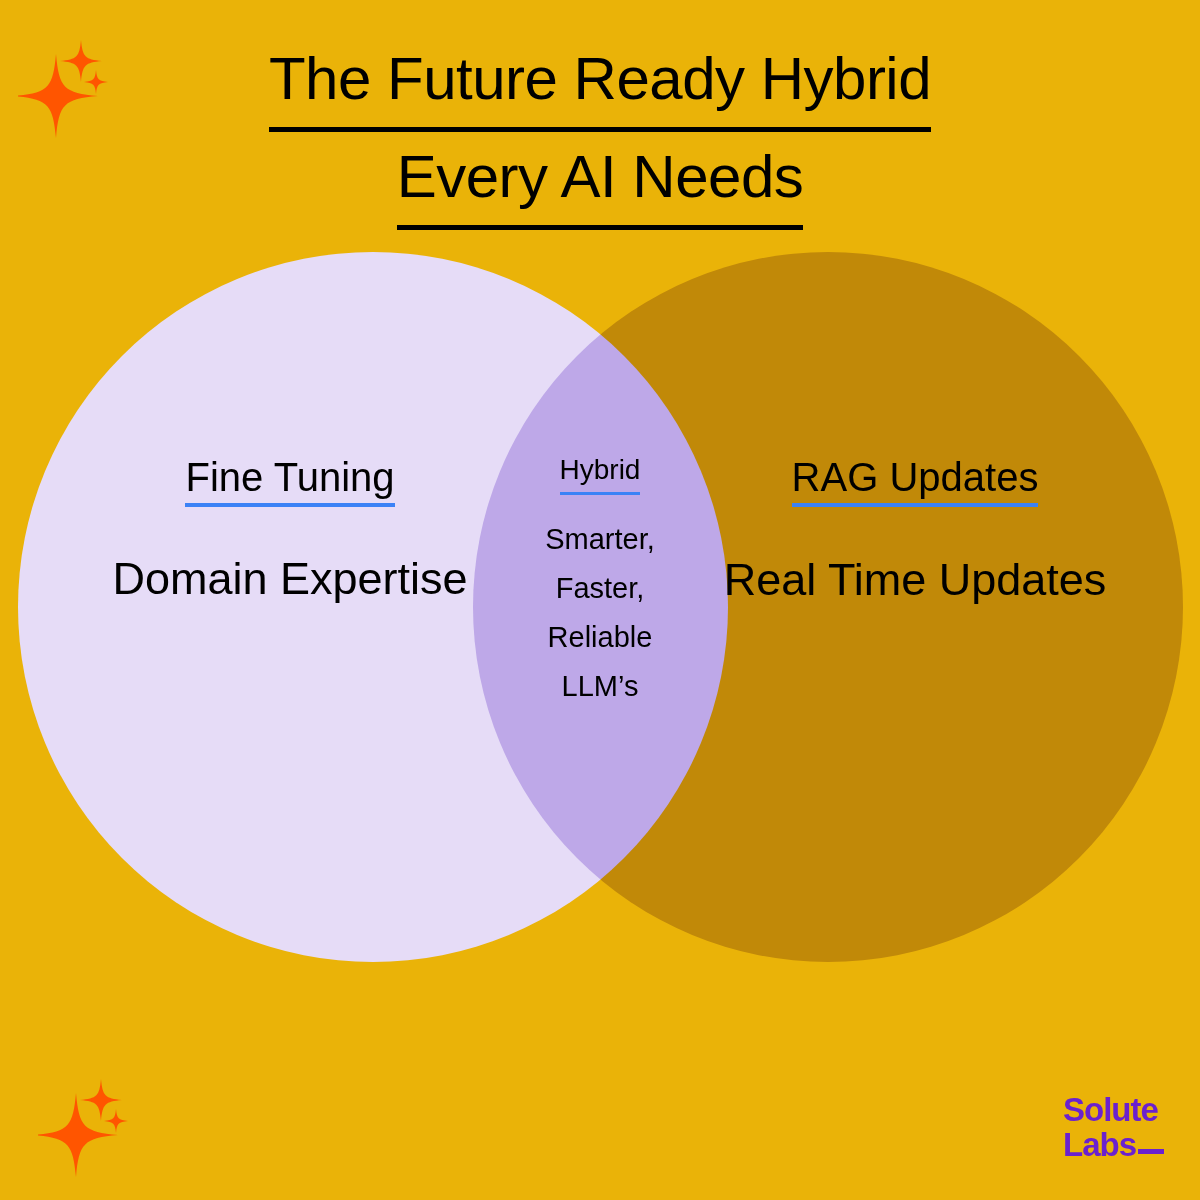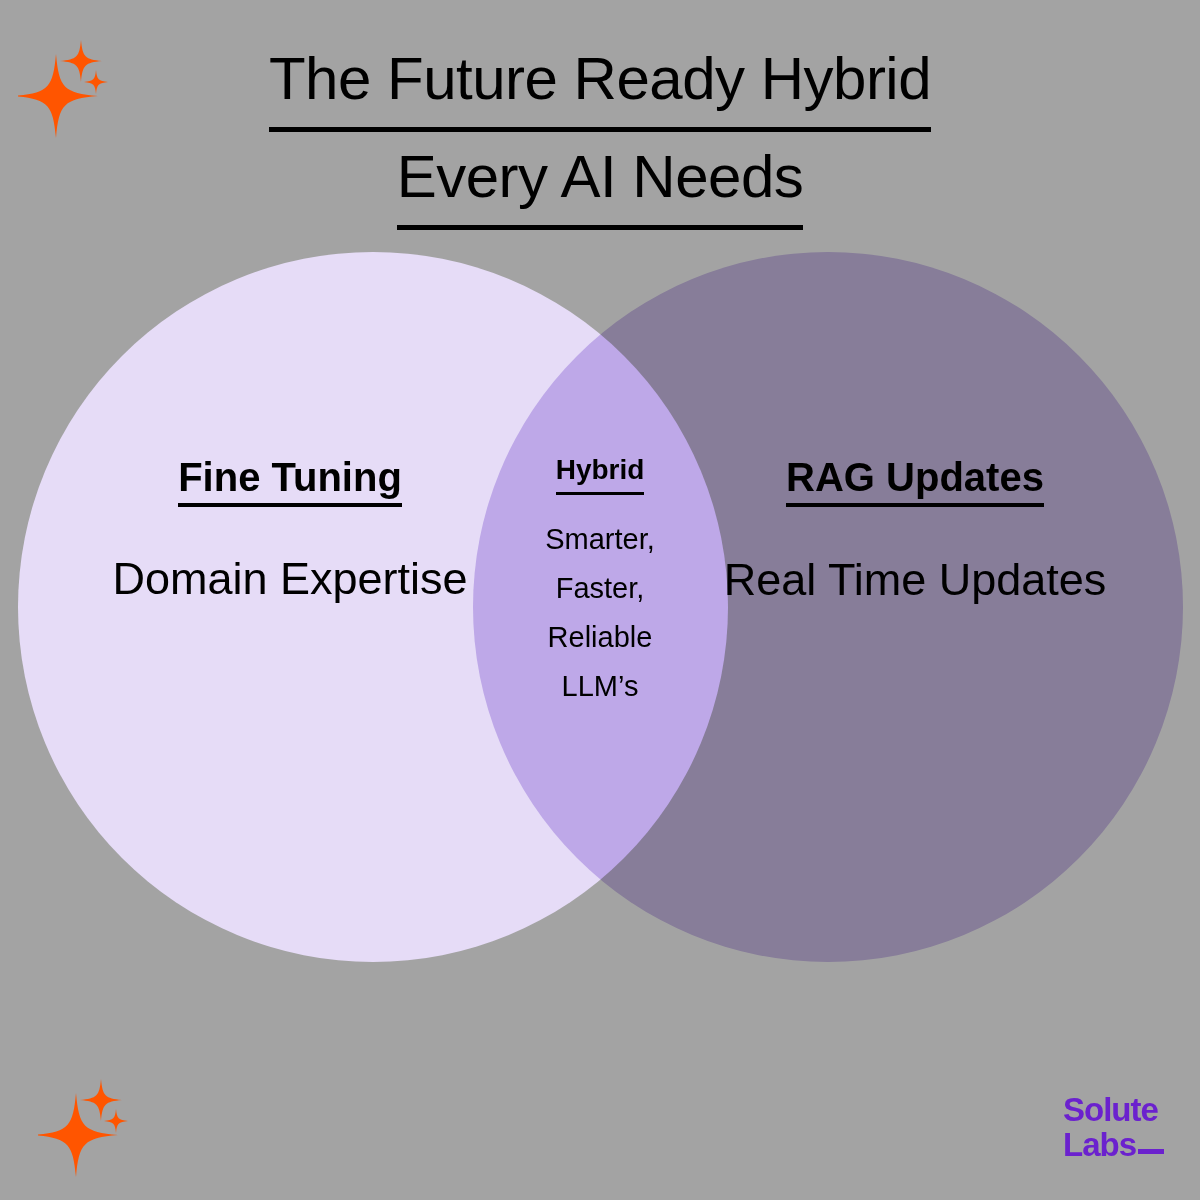--- a/index.html
+++ b/index.html
@@ -9,21 +9,21 @@
     height: 1200px;
     background: #ffffff;
     font-family: "Liberation Sans", sans-serif;
     overflow: hidden;
   }
 
   #canvas {
     position: relative;
     width: 1200px;
     height: 1200px;
-    background: #a3a3a3;
+    background: #eab308;
   }
 
   
   .title-block {
     position: absolute;
     top: 34px;
     left: 0;
     width: 1200px;
     text-align: center;
   }
@@ -61,22 +61,22 @@
   .circle-right { left: 473px; background: #D3C3F0; mix-blend-mode: multiply; }
 
   
   .grp {
     position: absolute;
     text-align: center;
     color: #000000;
   }
   .grp .head {
     display: inline-block;
-    font-weight: 700;
-    border-bottom: 4px solid #000000;
+    font-weight: 400;
+    border-bottom: 4px solid #3b82f6;
     padding-bottom: 1px;
     white-space: nowrap;
   }
   .grp .body {
     font-weight: 400;
   }
 
   
   .grp-left {
     left: 90px;

